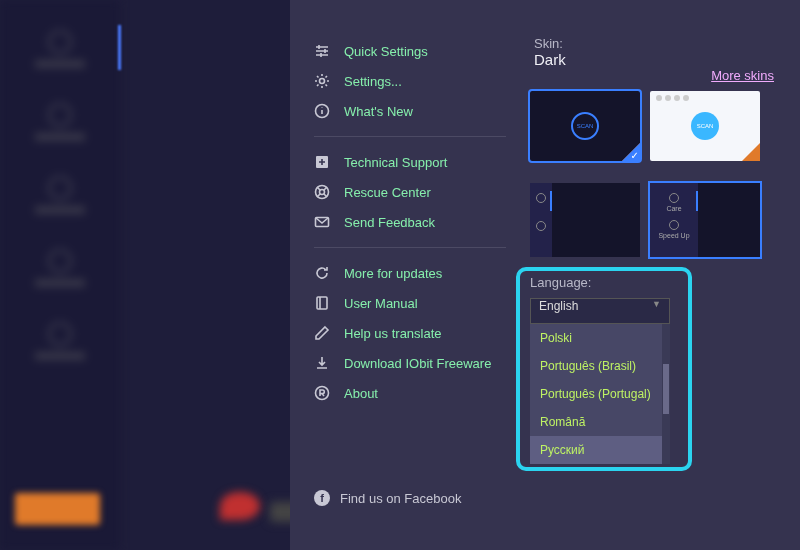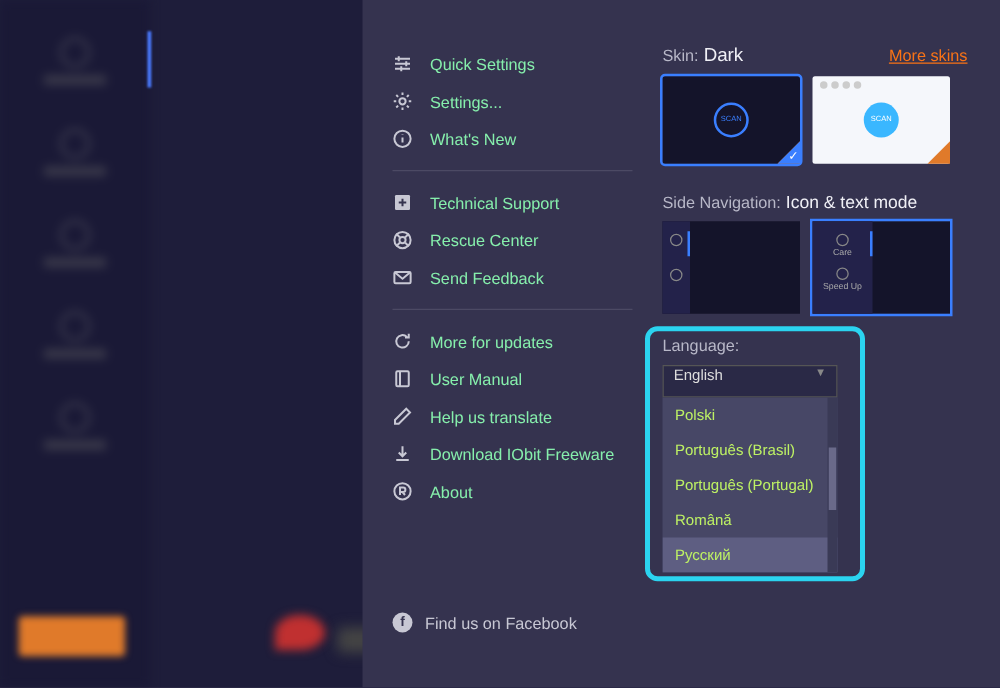--- a/index.html
+++ b/index.html
@@ -18,24 +18,24 @@
   .panel { position:absolute; left:290px; top:0; width:510px; height:550px; background:#35334f; display:flex; }
   .menu-col { width:240px; padding:36px 0 20px 0; display:flex; flex-direction:column; }
   .menu-item { display:flex; align-items:center; gap:14px; padding:7px 24px; color:#86efac; font-size:13px; cursor:pointer; }
   .menu-item .ic { width:16px; height:16px; display:flex; align-items:center; justify-content:center; color:#c8c8d4;}
   .menu-sep { height:1px; background:#4c4a64; margin:10px 24px; }
   .menu-spacer { flex:1; }
   .fb-link { display:flex; align-items:center; gap:10px; padding:10px 24px 24px; color:#c8c8d4; font-size:13px;}
   .fb-ic { width:16px; height:16px; border-radius:50%; background:#c8c8d4; color:#35334f; display:flex; align-items:center; justify-content:center; font-weight:bold; font-size:11px;}
 
   .right-col { width:270px; padding:36px 26px 0 0; color:#d8d8e4; font-size:13px; }
-  .row-head { display:flex; align-items:baseline; }
+  .row-head { display:flex; align-items:baseline;flex-direction:column; }
   .row-label { color:#b8b8c8; }
   .row-value { color:#f0f0f6; margin-left:4px; font-size:15px;}
-  .more-link { margin-left:auto; color:#f97316; text-decoration:underline; cursor:pointer; font-size:13px;}
+  .more-link { margin-left:auto; color:#f0abfc; text-decoration:underline; cursor:pointer; font-size:13px;}
   .thumbs { display:flex; gap:10px; margin-top:8px; }
   .thumb { width:110px; height:70px; border-radius:2px; position:relative; cursor:pointer;}
   .thumb.sel { outline:2px solid #3a7fff;}
   .thumb .check { position:absolute; right:0; bottom:0; width:0; height:0; border-left:18px solid transparent; border-bottom:18px solid #3a7fff;}
   .thumb .check::after{content:"✓"; position:absolute; right:1px; bottom:-18px; font-size:10px; color:#fff;}
   .thumb-dark { background:#14142a; display:flex; align-items:center; justify-content:center;}
   .thumb-dark .ring{ width:28px; height:28px; border:2px solid #3a7fff; border-radius:50%; display:flex; align-items:center; justify-content:center; color:#3a7fff; font-size:6px;}
   .thumb-light { background:#f5f7fb; display:flex; align-items:center; justify-content:center;}
   .thumb-light .ring{ width:28px; height:28px; background:#3ab7ff; border-radius:50%; display:flex; align-items:center; justify-content:center; color:#fff; font-size:6px;}
   .thumb-light .top{position:absolute; top:4px; left:6px; right:6px; display:flex; gap:3px;}
@@ -225,24 +225,20 @@
             <span></span>
             <span></span>
           </div>
         <div class="ring">SCAN</div>
         <div class="thumb-accent"></div>
       </div>
     </div>
 
 
     <div class="nav-section">
-      <div class="row-head">
-        <span class="row-label">Side Navigation:</span>
-        <span class="row-value" style="font-size:14px;">Icon &amp; text mode</span>
-      </div>
       <div class="nav-thumbs">
         <div class="nthumb">
           <div class="sidebar-mini">
               <div class="dot"></div>
               <div class="dot" style="margin-top:18px;"></div>
             </div>
           <div class="accent-line" style="left:20px;top:8px;"></div>
         </div>
         <div class="nthumb sel">
           <div class="sidebar-mini wide">

